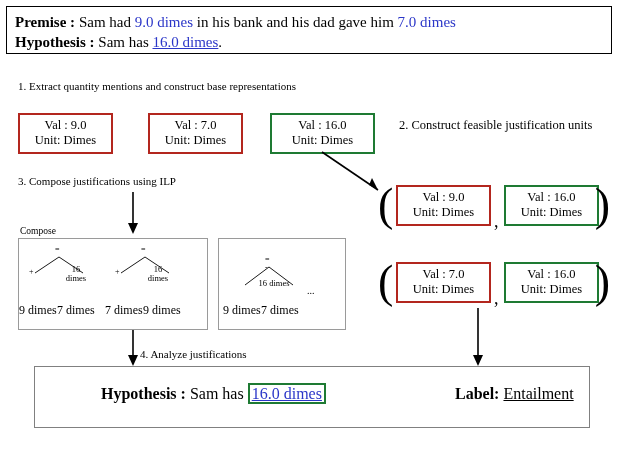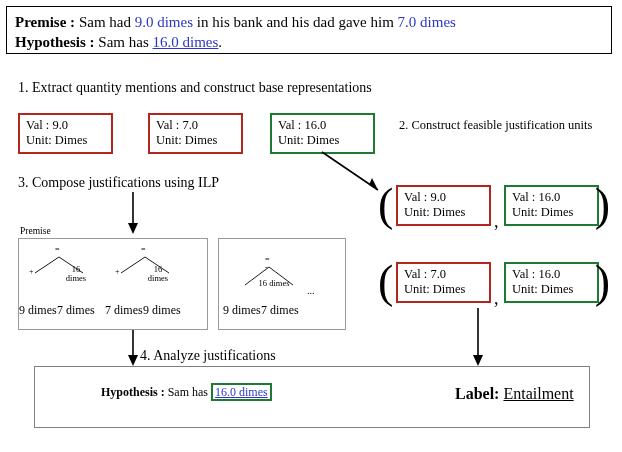--- a/index.html
+++ b/index.html
@@ -9,30 +9,30 @@
   .abs{position:absolute;}
 
   
   #premise-box{left:6px;top:6px;width:606px;height:48px;border:1px solid #000;box-sizing:border-box;padding:5px 8px;}
   .ph-line{font-size:15px;line-height:20px;white-space:nowrap;}
   .ph-label{font-weight:bold;}
   .num{color:#2b36c8;}
   .num-u{color:#2b36c8;text-decoration:underline;}
 
   
-  .step{font-size:14px;}
+  .step{font-size:11px;}
   #step1{left:18px;top:80px;}
   #step2{left:399px;top:118px;width:230px;font-size:12.5px;line-height:15px;}
   #step3{left:18px;top:175px;}
   #step4{left:140px;top:348px;}
 
   
   .qbox{box-sizing:border-box;border:2px solid #b3261e;padding:3px 6px 4px 6px;font-size:12.5px;line-height:15px;background:#fff;}
   .qbox.green{border-color:#1e7a33;}
-  .qrow{white-space:nowrap;}
+  .qrow{white-space:nowrap;text-align:center;}
 
   #q1{left:18px;top:113px;width:95px;}
   #q2{left:148px;top:113px;width:95px;}
   #q3{left:270px;top:113px;width:105px;}
 
   
   .paren{font-size:46px;line-height:36px;font-family:"Liberation Serif",serif;}
   .pair{position:absolute;}
   .pair .comma{font-size:18px;}
 
@@ -54,21 +54,21 @@
   .tree{position:absolute;font-size:8px;text-align:center;}
   .tree .root{font-size:8.5px;line-height:9px;}
   .tree svg{display:block;}
   .leaf{font-size:12px;white-space:nowrap;}
 
   
   svg.arrow{position:absolute;overflow:visible;}
 
   
   #result-box{left:34px;top:366px;width:556px;height:62px;border:1px solid #808080;box-sizing:border-box;}
-  #hyp-text{position:absolute;left:66px;top:18px;font-size:12px;white-space:nowrap;}
+  #hyp-text{position:absolute;left:66px;top:18px;font-size:16px;white-space:nowrap;}
   #hyp-text b{font-weight:bold;}
   .hl-green{border:2px solid #1e7a33;padding:0 2px;color:#2b36c8;text-decoration:underline;}
   #label-text{position:absolute;left:420px;top:18px;font-size:16px;white-space:nowrap;}
   #label-text .u{text-decoration:underline;}
 </style>
 </head>
 <body>
 
 <div id="frame">
 
@@ -133,21 +133,21 @@
       <div class="qrow">Unit: Dimes</div>
     </div>
     <span class="comma abs" style="left:116px;top:26px;">,</span>
     <div class="qbox green pbox" style="left:126px;width:95px;">
       <div class="qrow">Val : 16.0</div>
       <div class="qrow">Unit: Dimes</div>
     </div>
     <span class="rp paren">)</span>
   </div>
 
-  <div id="feasible-cap" class="panel-cap">Premise</div>
+  <div id="feasible-cap" class="panel-cap">Compose</div>
   <div id="feasible-panel" class="abs">
 
     <div class="tree" style="left:6px;top:8px;width:88px;">
       <div style="position:absolute;left:30px;top:-2px;font-size:8px;">=</div>
       <svg width="88" height="22" style="position:absolute;left:0;top:8px;">
         <line x1="10" y1="18" x2="34" y2="2" stroke="#000" stroke-width="0.9"></line>
         <line x1="34" y1="2" x2="58" y2="18" stroke="#000" stroke-width="0.9"></line>
         <line x1="6" y1="36" x2="14" y2="24" stroke="#000" stroke-width="0.9"></line>
         <line x1="14" y1="24" x2="24" y2="36" stroke="#000" stroke-width="0.9"></line>
       </svg>

